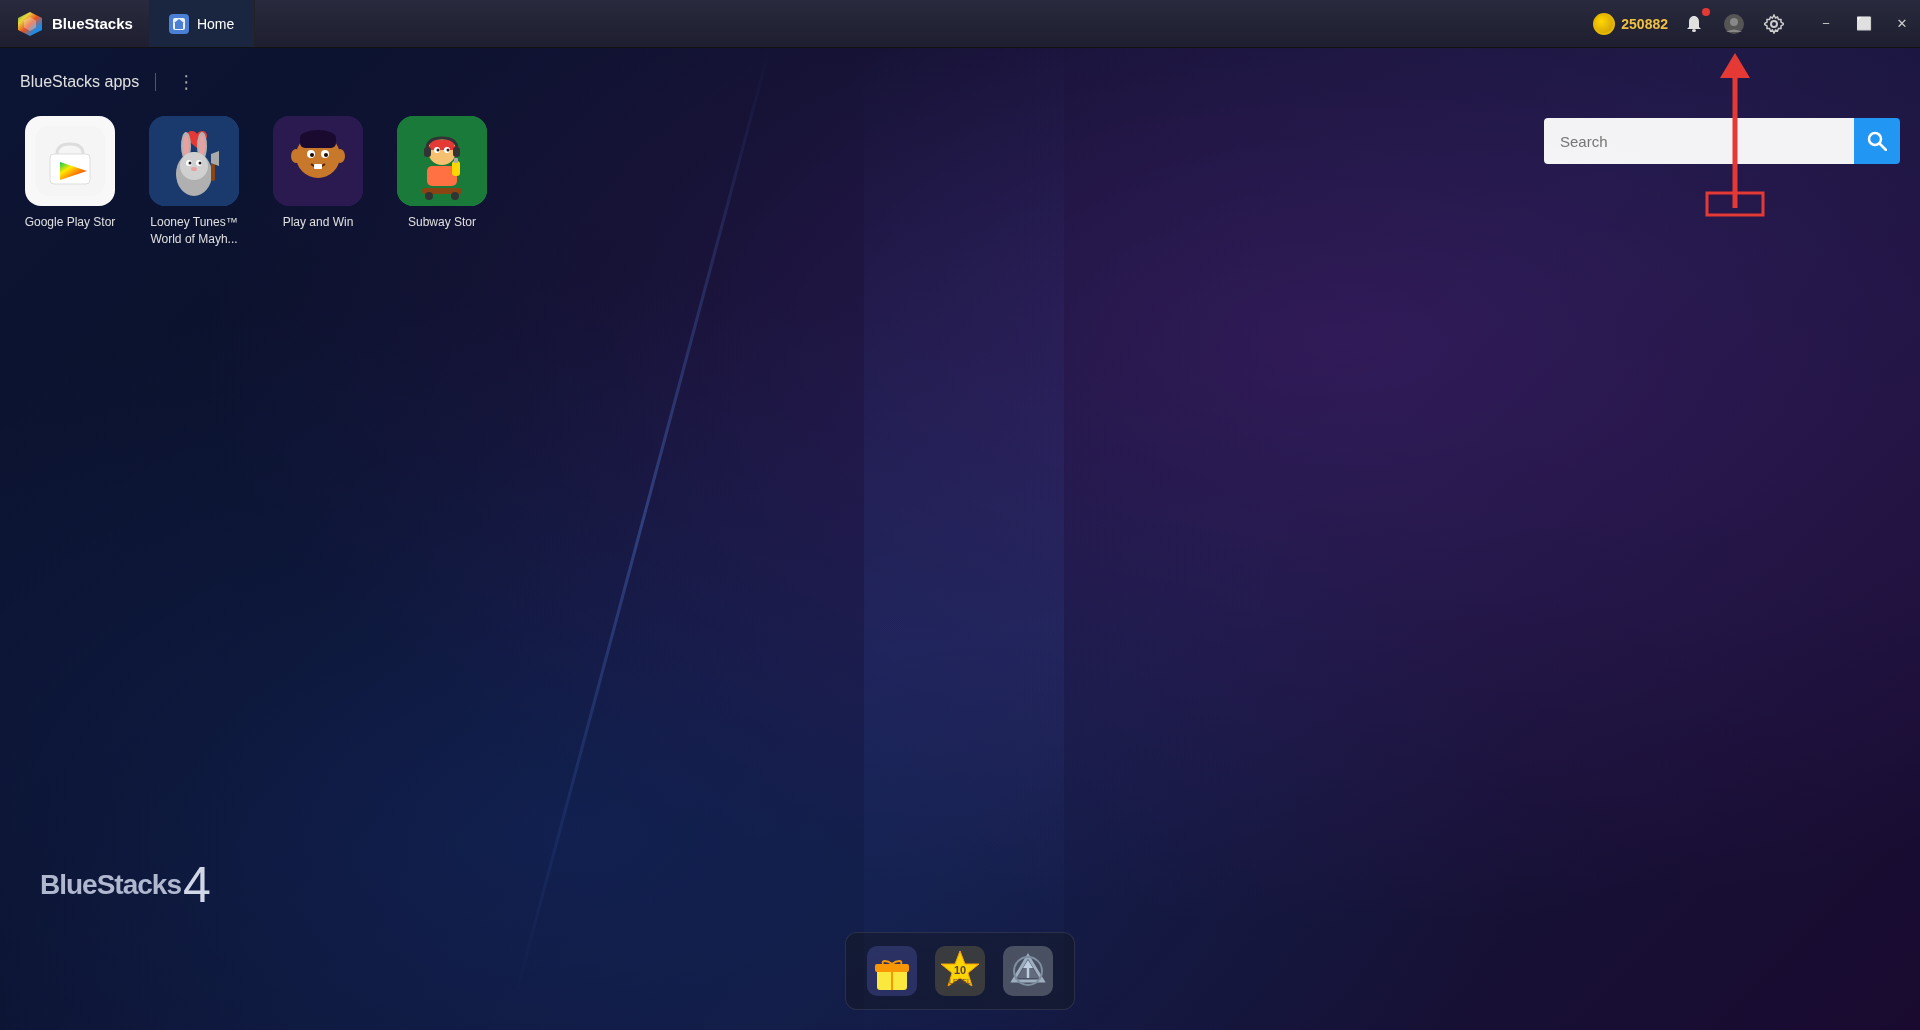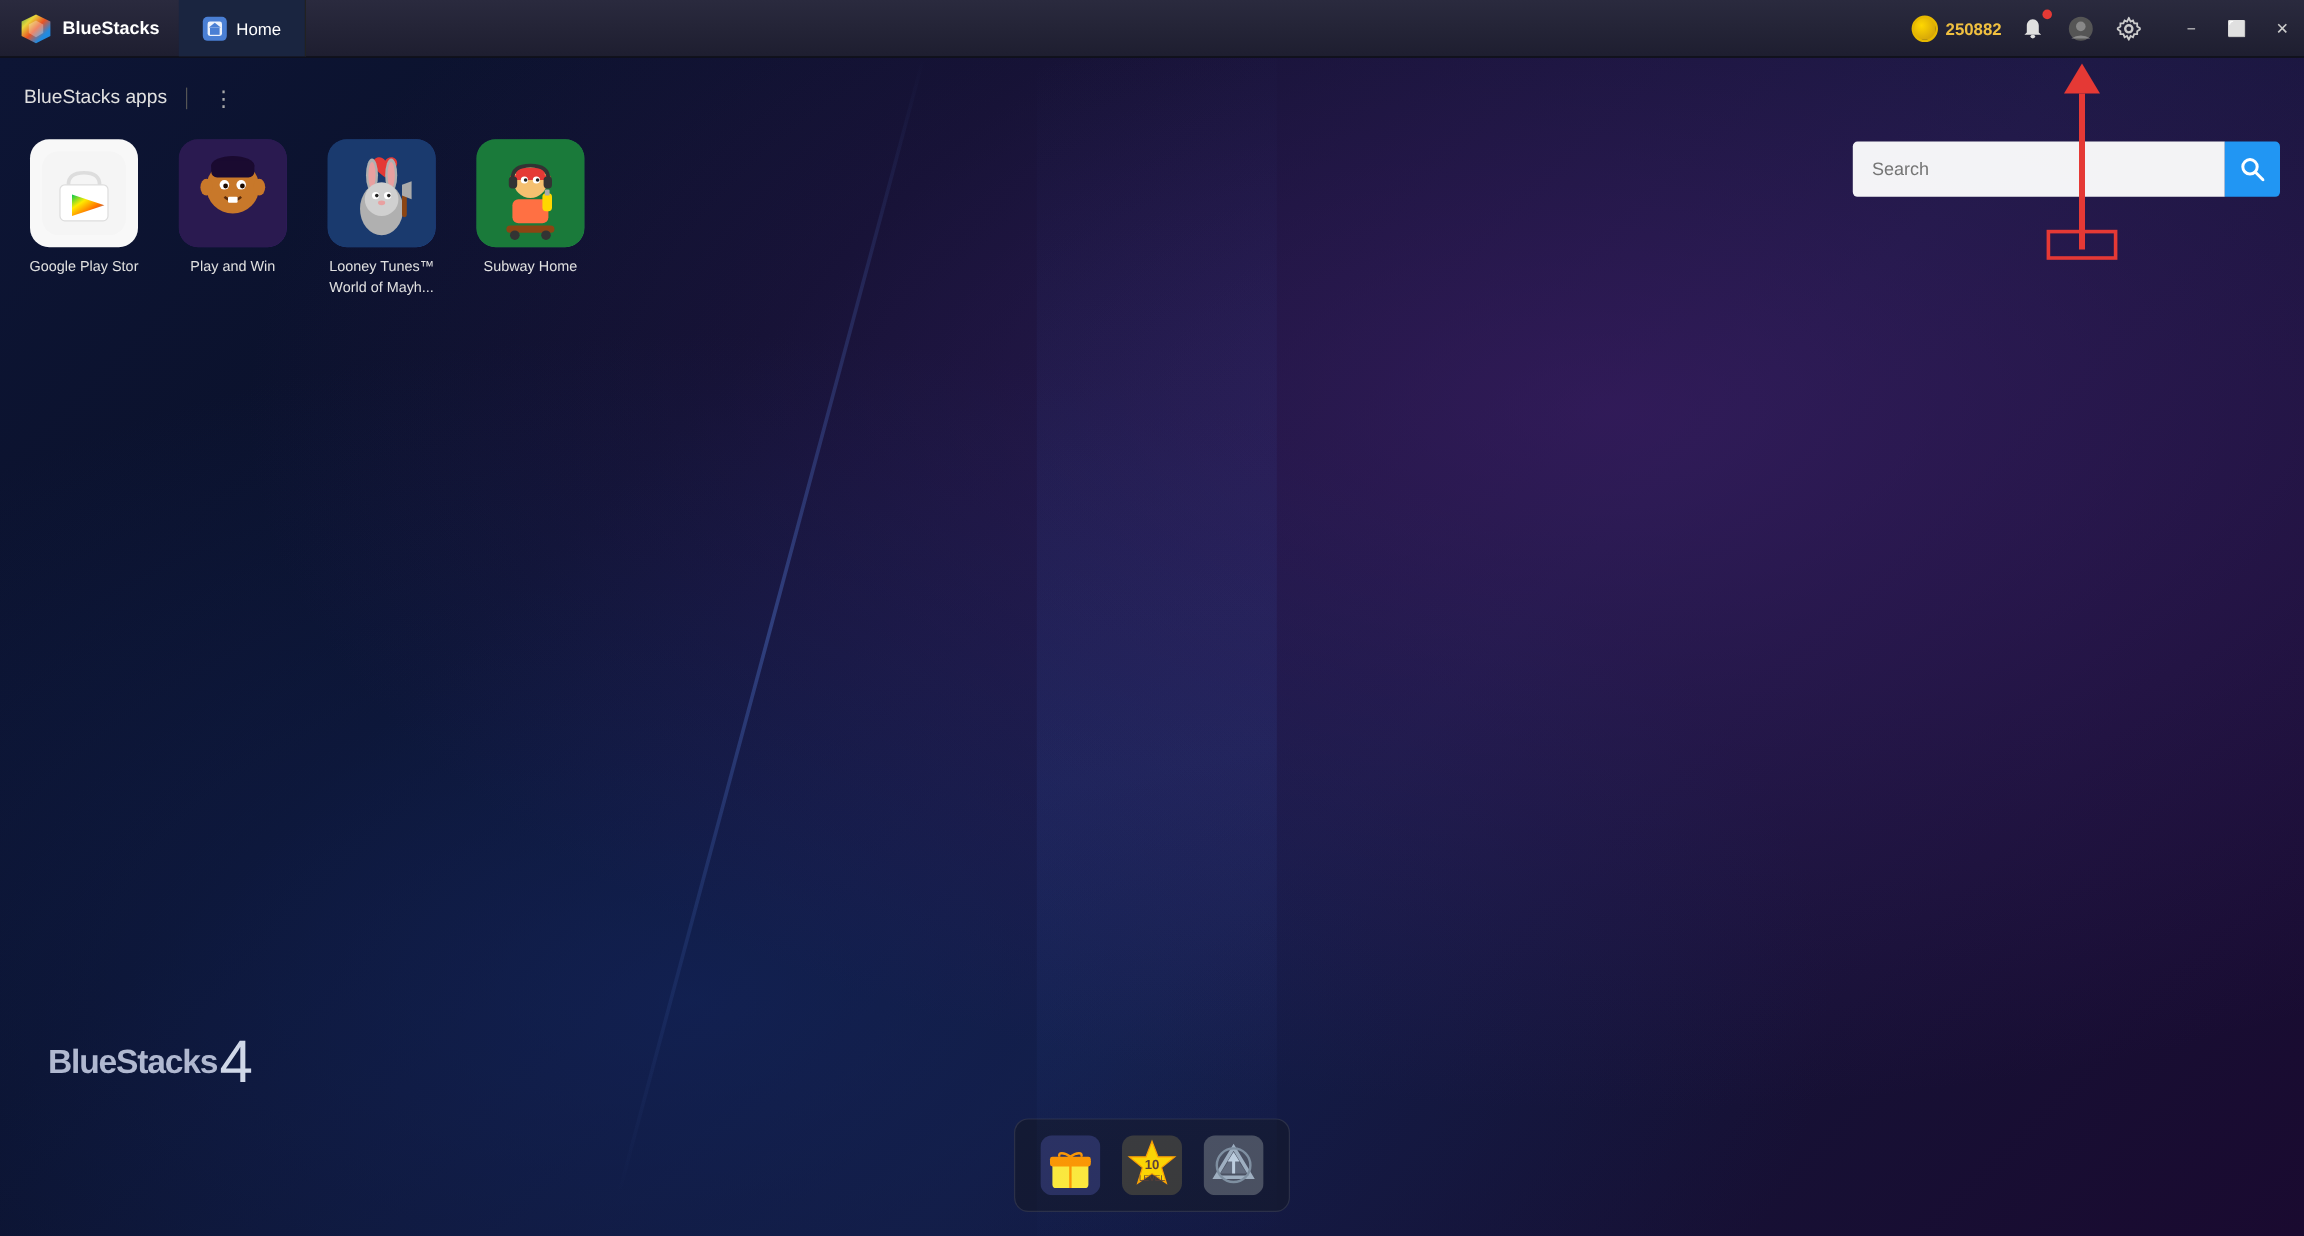--- a/index.html
+++ b/index.html
@@ -449,20 +449,50 @@
                 <stop offset="66%" stop-color="#FF6D00"></stop>
                 <stop offset="100%" stop-color="#2979FF"></stop>
               </linearGradient>
             </defs>
           </svg>
         </div>
         <span class="app-name">Google Play Stor</span>
       </div>
 
       <div class="app-item">
+        <div class="app-icon icon-looney">
+          <svg width="90" height="90" viewBox="0 0 90 90">
+            <rect width="90" height="90" rx="16" fill="#1a3a6e"></rect>
+
+            <path d="M58 20 C58 17 56 15 53 15 C51 15 49 16 48 18 C47 16 45 15 43 15 C40 15 38 17 38 20 C38 24 43 28 48 32 C53 28 58 24 58 20Z" fill="#e53935"></path>
+
+            <ellipse cx="45" cy="58" rx="18" ry="22" fill="#b0b0b0"></ellipse>
+
+            <ellipse cx="37" cy="30" rx="5" ry="14" fill="#b0b0b0"></ellipse>
+            <ellipse cx="53" cy="30" rx="5" ry="14" fill="#b0b0b0"></ellipse>
+            <ellipse cx="37" cy="30" rx="3" ry="11" fill="#e8a0a0"></ellipse>
+            <ellipse cx="53" cy="30" rx="3" ry="11" fill="#e8a0a0"></ellipse>
+
+            <ellipse cx="45" cy="50" rx="14" ry="14" fill="#d0d0d0"></ellipse>
+
+            <circle cx="40" cy="47" r="3" fill="white"></circle>
+            <circle cx="50" cy="47" r="3" fill="white"></circle>
+            <circle cx="41" cy="47" r="1.5" fill="#222"></circle>
+            <circle cx="51" cy="47" r="1.5" fill="#222"></circle>
+
+            <ellipse cx="45" cy="53" rx="3" ry="2" fill="#e8a0a0"></ellipse>
+
+            <rect x="62" y="40" width="4" height="25" rx="2" fill="#8B4513"></rect>
+            <polygon points="62,38 70,35 70,50 62,47" fill="#aaa"></polygon>
+          </svg>
+        </div>
+        <span class="app-name">Looney Tunes™ World of Mayh...</span>
+      </div>
+
+      <div class="app-item">
         <div class="app-icon icon-play-win">
           <svg width="90" height="90" viewBox="0 0 90 90">
             <rect width="90" height="90" rx="16" fill="#2a1a50"></rect>
 
             <circle cx="45" cy="40" r="22" fill="#c8782a"></circle>
 
             <ellipse cx="45" cy="22" rx="18" ry="8" fill="#1a0a30"></ellipse>
             <rect x="27" y="18" width="36" height="14" rx="5" fill="#1a0a30"></rect>
 
             <circle cx="38" cy="38" r="4" fill="white"></circle>
@@ -475,50 +505,20 @@
             <rect x="41" y="48" width="8" height="5" rx="1" fill="white"></rect>
 
             <ellipse cx="23" cy="40" rx="5" ry="7" fill="#c8782a"></ellipse>
             <ellipse cx="67" cy="40" rx="5" ry="7" fill="#c8782a"></ellipse>
           </svg>
         </div>
         <span class="app-name">Play and Win</span>
       </div>
 
       <div class="app-item">
-        <div class="app-icon icon-looney">
-          <svg width="90" height="90" viewBox="0 0 90 90">
-            <rect width="90" height="90" rx="16" fill="#1a3a6e"></rect>
-
-            <path d="M58 20 C58 17 56 15 53 15 C51 15 49 16 48 18 C47 16 45 15 43 15 C40 15 38 17 38 20 C38 24 43 28 48 32 C53 28 58 24 58 20Z" fill="#e53935"></path>
-
-            <ellipse cx="45" cy="58" rx="18" ry="22" fill="#b0b0b0"></ellipse>
-
-            <ellipse cx="37" cy="30" rx="5" ry="14" fill="#b0b0b0"></ellipse>
-            <ellipse cx="53" cy="30" rx="5" ry="14" fill="#b0b0b0"></ellipse>
-            <ellipse cx="37" cy="30" rx="3" ry="11" fill="#e8a0a0"></ellipse>
-            <ellipse cx="53" cy="30" rx="3" ry="11" fill="#e8a0a0"></ellipse>
-
-            <ellipse cx="45" cy="50" rx="14" ry="14" fill="#d0d0d0"></ellipse>
-
-            <circle cx="40" cy="47" r="3" fill="white"></circle>
-            <circle cx="50" cy="47" r="3" fill="white"></circle>
-            <circle cx="41" cy="47" r="1.5" fill="#222"></circle>
-            <circle cx="51" cy="47" r="1.5" fill="#222"></circle>
-
-            <ellipse cx="45" cy="53" rx="3" ry="2" fill="#e8a0a0"></ellipse>
-
-            <rect x="62" y="40" width="4" height="25" rx="2" fill="#8B4513"></rect>
-            <polygon points="62,38 70,35 70,50 62,47" fill="#aaa"></polygon>
-          </svg>
-        </div>
-        <span class="app-name">Looney Tunes™ World of Mayh...</span>
-      </div>
-
-      <div class="app-item">
         <div class="app-icon icon-subway">
           <svg width="90" height="90" viewBox="0 0 90 90">
             <rect width="90" height="90" rx="16" fill="#1a7a3a"></rect>
 
             <circle cx="45" cy="35" r="14" fill="#f5c070"></circle>
 
             <rect x="33" y="24" width="24" height="8" rx="2" fill="#e53935"></rect>
             <rect x="28" y="30" width="34" height="4" rx="2" fill="#e53935"></rect>
 
             <circle cx="40" cy="34" r="3" fill="white"></circle>
@@ -533,21 +533,21 @@
             <rect x="30" y="50" width="30" height="20" rx="5" fill="#ff7043"></rect>
 
             <rect x="25" y="72" width="40" height="6" rx="3" fill="#8B4513"></rect>
             <circle cx="32" cy="80" r="4" fill="#333"></circle>
             <circle cx="58" cy="80" r="4" fill="#333"></circle>
 
             <rect x="55" y="45" width="8" height="15" rx="3" fill="#ffd700"></rect>
             <rect x="57" y="42" width="4" height="5" rx="1" fill="#aaa"></rect>
           </svg>
         </div>
-        <span class="app-name">Subway Home</span>
+        <span class="app-name">Subway Stor</span>
       </div>
 
     </div>
   </div>
 
   <div id="search-container">
     <input type="text" id="search-input" placeholder="Search" style="">
     <button id="search-btn">
       <svg width="20" height="20" viewBox="0 0 20 20">
         <circle cx="8" cy="8" r="6" fill="none" stroke="white" stroke-width="2.5"></circle>

